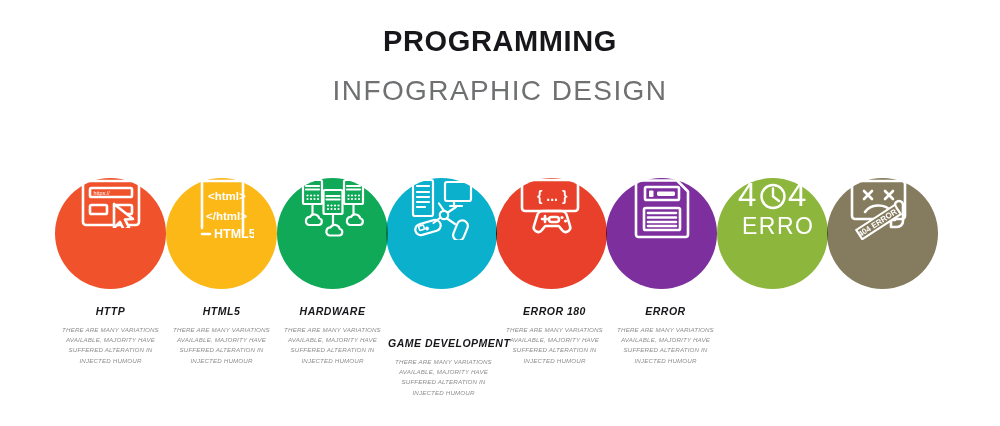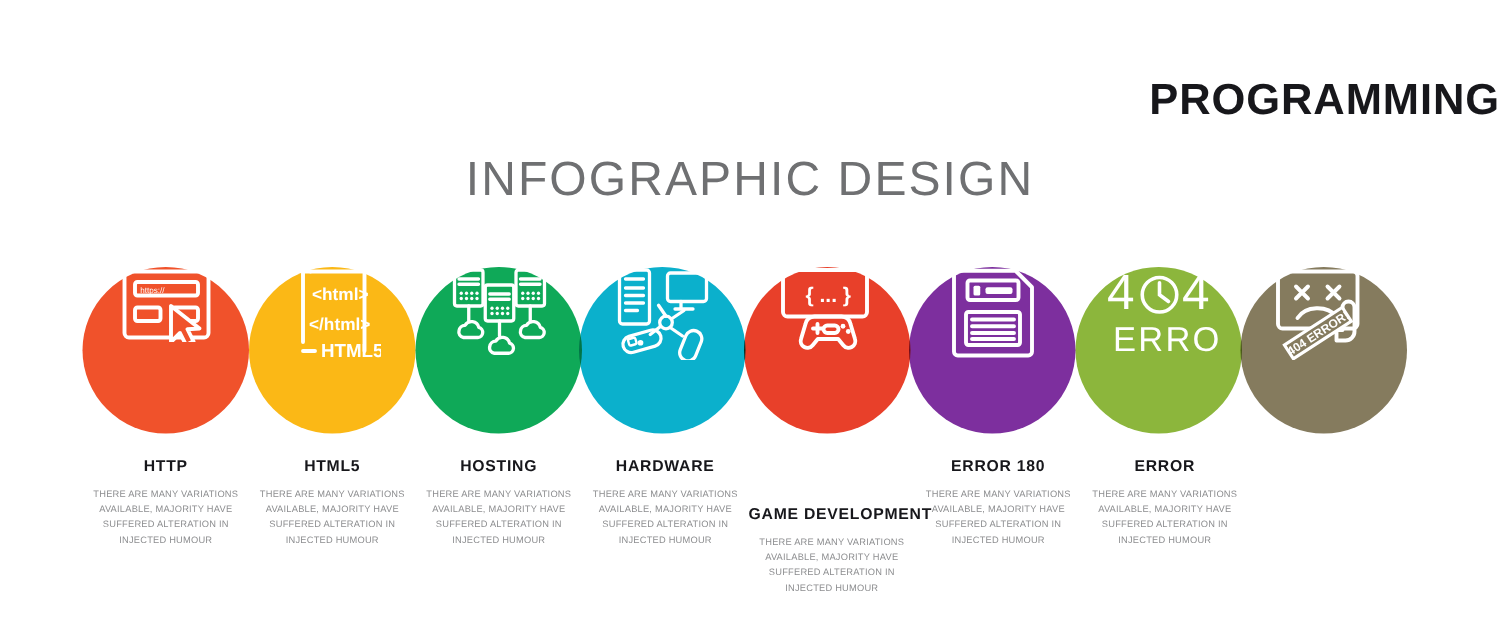--- a/index.html
+++ b/index.html
@@ -18,33 +18,32 @@
   
   #header {
     position: absolute;
     left: 0;
     top: 0;
     width: 1000px;
     text-align: center;
   }
   #title {
     margin: 0;
-    padding-top: 52px;
+    padding-top: 26px;
     font-size: 29px;
     font-weight: bold;
     letter-spacing: 0.6px;
     color: #17171b;
     font-family: "Liberation Sans", sans-serif;
     line-height: 1.1;
-    text-align: right;
   }
   #subtitle {
     margin: 0;
     padding-top: 18px;
-    font-size: 32px;
+    font-size: 28px;
     font-weight: normal;
     letter-spacing: 1.4px;
     color: #6f7072;
     font-family: "Liberation Sans", sans-serif;
     line-height: 1.1;
   }
 
   
   #circle-row {
     position: absolute;
@@ -72,20 +71,21 @@
   }
   .circle svg { display: block; }
 
   
   #labels {
     position: absolute;
     left: 0;
     top: 305px;
     width: 852px;
     display: flex;
+    font-style: italic;
   }
   .label-col {
     width: 111px;
     text-align: center;
     flex: 0 0 111px;
   }
   .label-title {
     font-size: 10.5px;
     font-weight: bold;
     letter-spacing: 0.5px;
@@ -312,24 +312,20 @@
   <div class="label-col" style="margin-left:55px;">
     <div class="label-title">HTTP</div>
     <div class="label-body">THERE ARE MANY VARIATIONS AVAILABLE, MAJORITY HAVE SUFFERED ALTERATION IN INJECTED HUMOUR</div>
   </div>
 
   <div class="label-col">
     <div class="label-title">HTML5</div>
     <div class="label-body">THERE ARE MANY VARIATIONS AVAILABLE, MAJORITY HAVE SUFFERED ALTERATION IN INJECTED HUMOUR</div>
   </div>
 
-  <div class="label-col">
-    <div class="label-title">HOSTING</div>
-    <div class="label-body">THERE ARE MANY VARIATIONS AVAILABLE, MAJORITY HAVE SUFFERED ALTERATION IN INJECTED HUMOUR</div>
-  </div>
 
   <div class="label-col">
     <div class="label-title">HARDWARE</div>
     <div class="label-body">THERE ARE MANY VARIATIONS AVAILABLE, MAJORITY HAVE SUFFERED ALTERATION IN INJECTED HUMOUR</div>
   </div>
 
   <div class="label-col wide">
     <div class="label-title">GAME DEVELOPMENT</div>
     <div class="label-body">THERE ARE MANY VARIATIONS AVAILABLE, MAJORITY HAVE SUFFERED ALTERATION IN INJECTED HUMOUR</div>
   </div>

